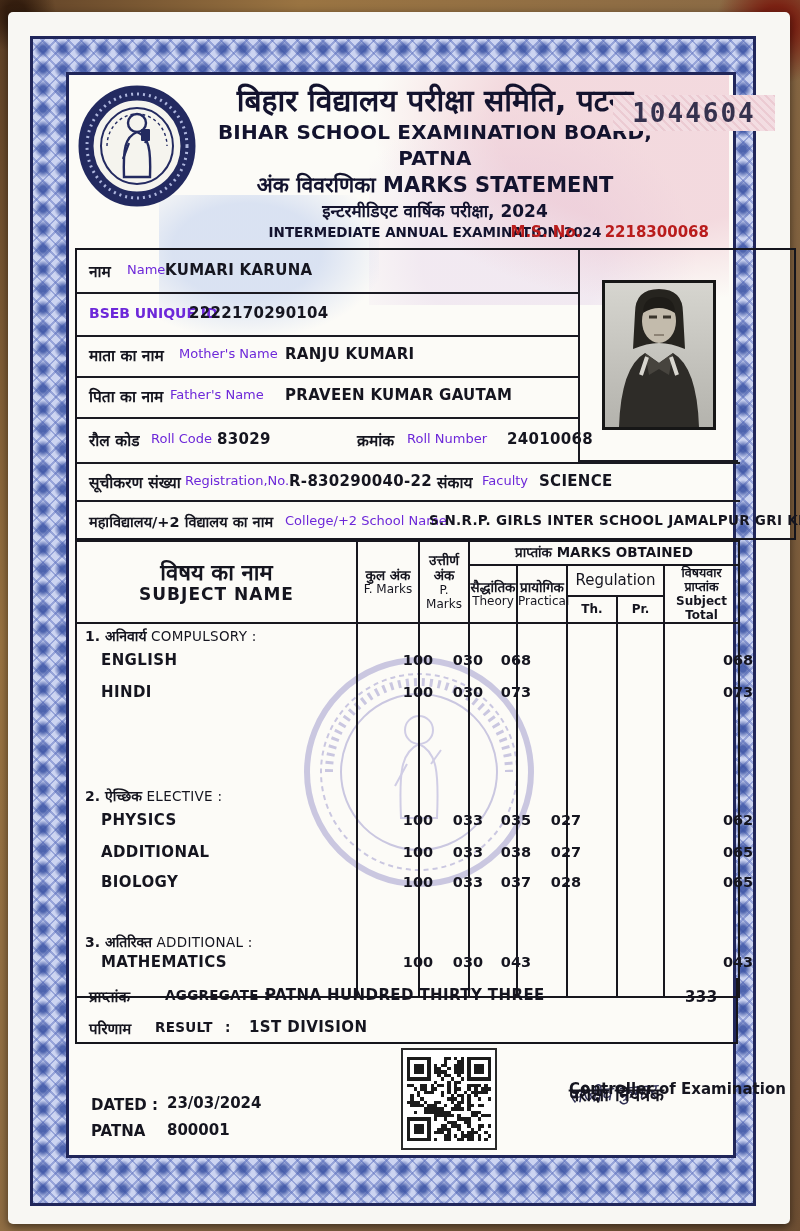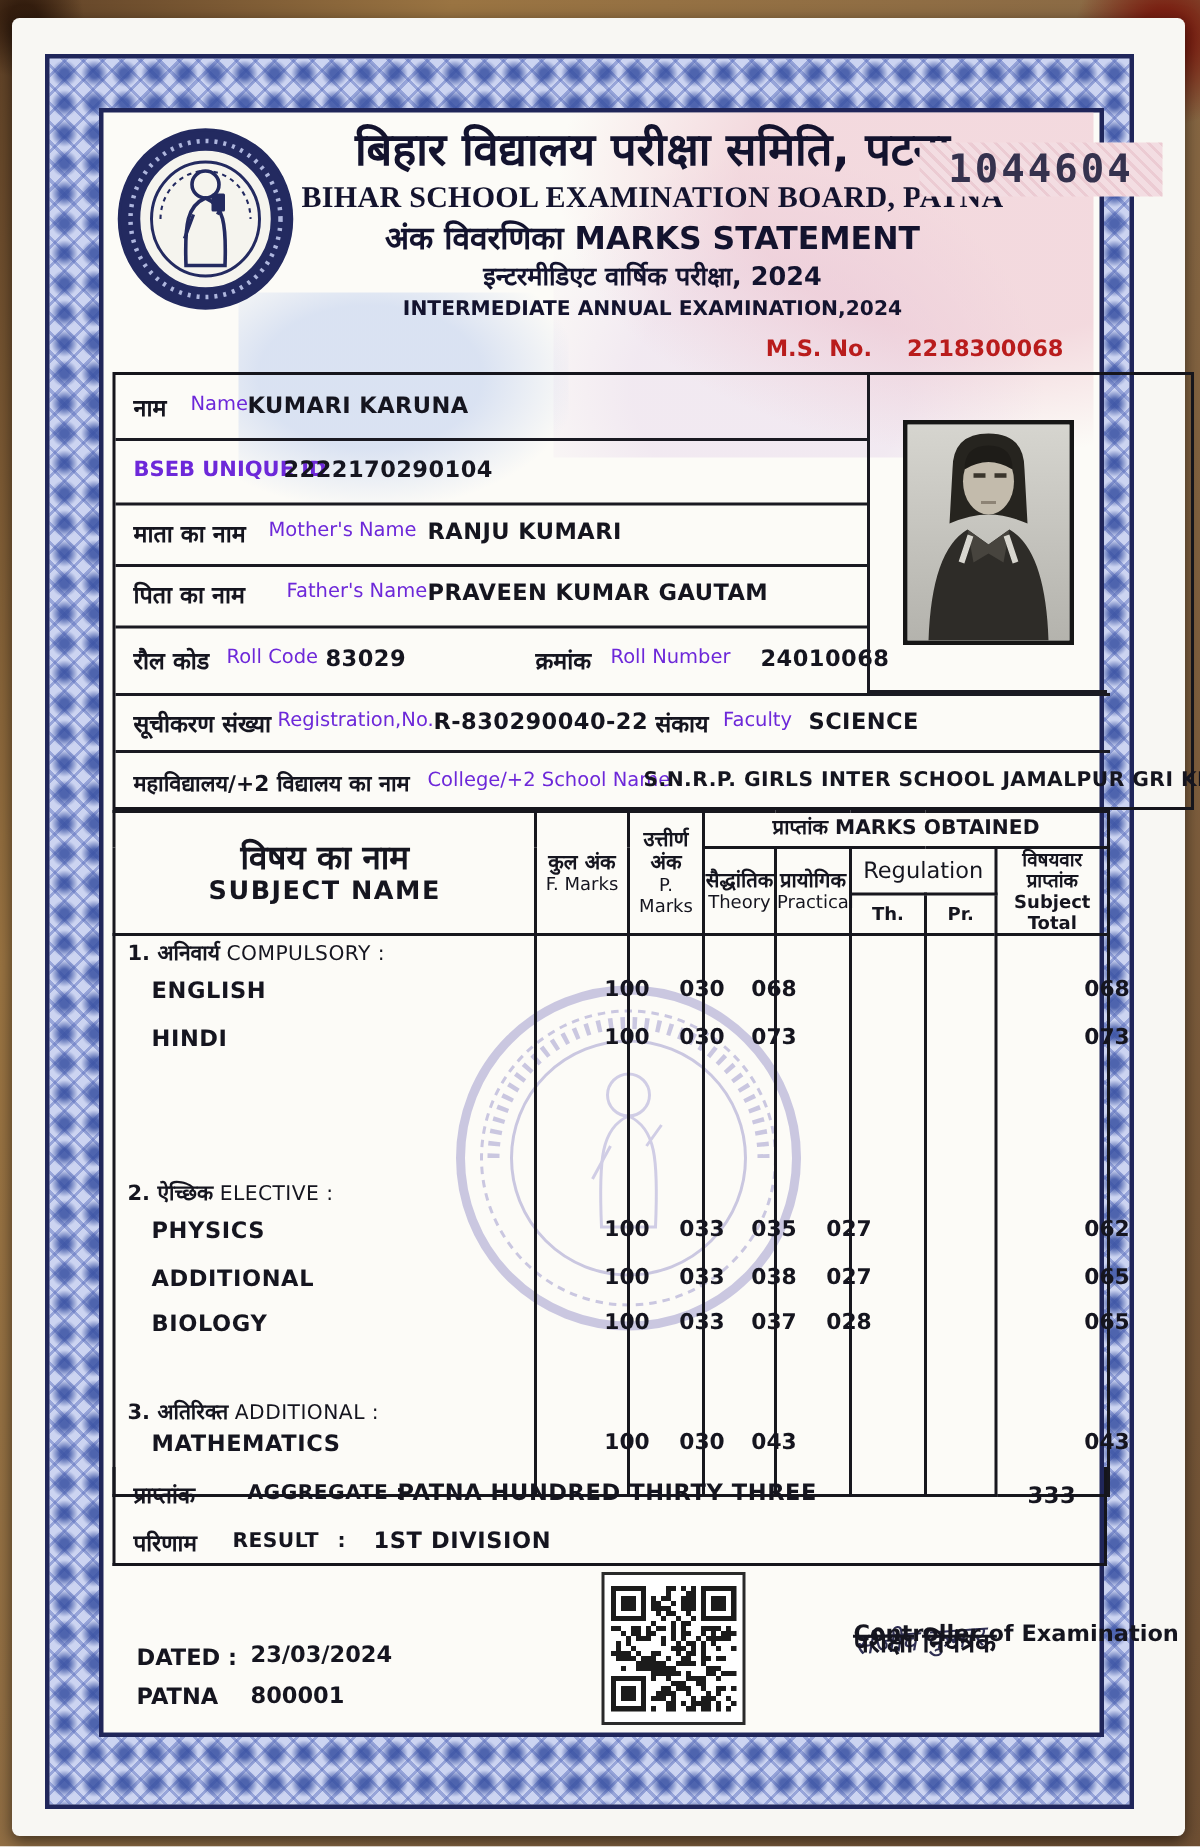--- a/index.html
+++ b/index.html
@@ -32,21 +32,21 @@
   
   .tint-pink { position:absolute; left:300px; top:0; width:360px; height:230px; pointer-events:none;
     background:
       radial-gradient(ellipse at 80% 20%, rgba(236,190,202,.55) 0 40%, rgba(236,190,202,0) 70%),
       radial-gradient(ellipse at 40% 80%, rgba(222,200,230,.35) 0 30%, rgba(222,200,230,0) 60%); }
   .tint-blue { position:absolute; left:90px; top:120px; width:220px; height:140px; pointer-events:none;
     background:radial-gradient(ellipse at 40% 40%, rgba(176,196,236,.45) 0 40%, rgba(176,196,236,0) 75%); }
 
   .hdr-title { position:absolute; left:120px; top:8px; width:492px; text-align:center; color:#13132e; }
   .t1 { font-size:30px; font-weight:bold; line-height:36px; }
-  .t2 { font-size:20px; font-weight:bold; line-height:26px; letter-spacing:.2px;font-family:Liberation Serif, serif; }
+  .t2 { font-size:20px; font-weight:bold; line-height:26px; letter-spacing:.2px; }
   .t3 { font-size:21px; font-weight:bold; line-height:28px; }
   .t4 { font-size:17px; font-weight:bold; line-height:24px; }
   .t5 { font-size:13.5px; font-weight:bold; line-height:18px; }
 
   .serial { position:absolute; left:544px; top:20px; width:162px; height:36px;
     background:
       repeating-linear-gradient(45deg, rgba(214,150,165,.25) 0 2px, transparent 2px 6px),
       #f3dde2;
     color:#35324e; font-family:"DejaVu Sans Mono", monospace; font-weight:bold;
     font-size:26px; letter-spacing:2px; text-align:center; line-height:36px; }
@@ -165,21 +165,21 @@
         <span class="val" style="left:88px;top:11px">KUMARI KARUNA</span>
 
         <span class="en" style="left:12px;top:55px;font-size:14px;font-weight:bold">BSEB UNIQUE ID</span>
         <span class="val" style="left:112px;top:54px">2222170290104</span>
 
         <span class="hi" style="left:12px;top:94px">माता का नाम</span>
         <span class="en" style="left:102px;top:96px">Mother's Name</span>
         <span class="val" style="left:208px;top:95px">RANJU KUMARI</span>
 
         <span class="hi" style="left:12px;top:135px">पिता का नाम</span>
-        <span class="en" style="left:114px;top:137px">Father's Name</span>
+        <span class="en" style="left:93px;top:137px">Father's Name</span>
         <span class="val" style="left:208px;top:136px">PRAVEEN KUMAR GAUTAM</span>
 
         <span class="hi" style="left:12px;top:179px">रौल कोड</span>
         <span class="en" style="left:74px;top:181px">Roll Code</span>
         <span class="val" style="left:140px;top:180px">83029</span>
         <span class="hi" style="left:280px;top:179px">क्रमांक</span>
         <span class="en" style="left:330px;top:181px">Roll Number</span>
         <span class="val" style="left:430px;top:180px">24010068</span>
 
         <span class="hi" style="left:12px;top:221px">सूचीकरण संख्या</span>

